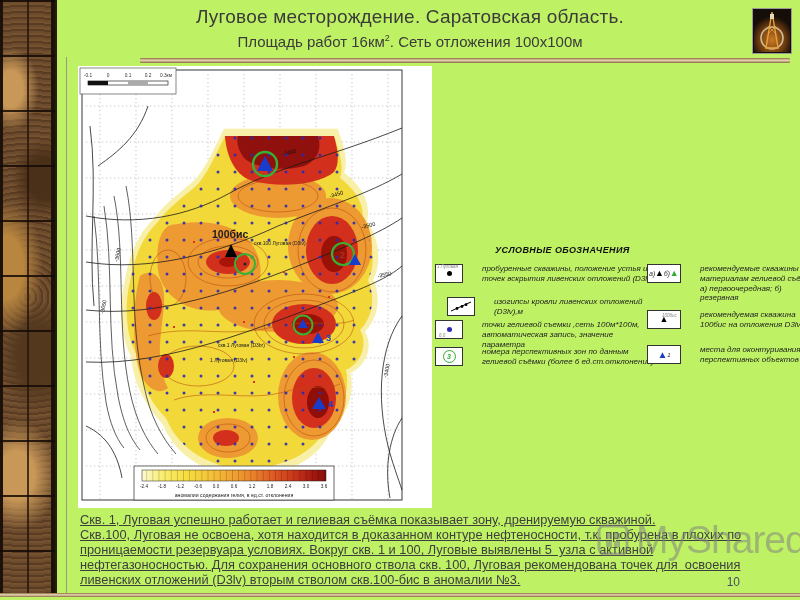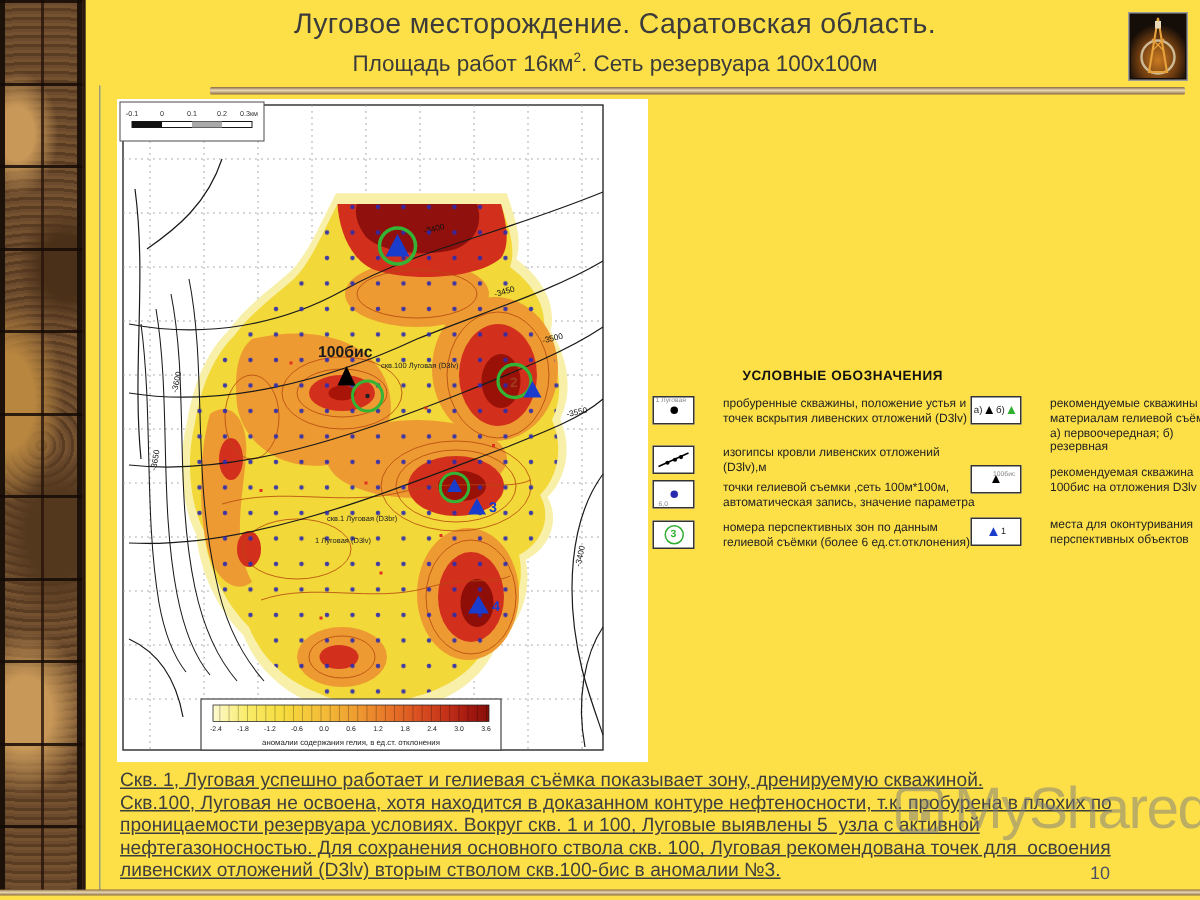--- a/index.html
+++ b/index.html
@@ -1,16 +1,16 @@
 <!DOCTYPE html>
 <html><head>
 <meta charset="utf-8">
 <style>
   html,body{margin:0;padding:0;background:#fff;}
-  .slide{position:relative;width:800px;height:600px;background:#fde047;overflow:hidden;
+  .slide{position:relative;width:800px;height:600px;background:#bef264;overflow:hidden;
          font-family:"Liberation Sans",sans-serif;}
   .left-strip{position:absolute;left:0;top:0;width:55px;height:594px;
     background:
       repeating-linear-gradient(180deg, rgba(20,10,5,.85) 0 2px, transparent 2px 55px),
       linear-gradient(90deg,#1c120a 0 3px, transparent 3px 27px, rgba(40,20,10,.8) 27px 29px, transparent 29px 51px, #1c120a 51px 55px),
       radial-gradient(40px 60px at 20% 15%,#c89858 0 30%,transparent 70%),
       radial-gradient(50px 90px at 10% 45%,#b8863f 0 35%,transparent 75%),
       radial-gradient(60px 80px at 30% 80%,#c89858 0 30%,transparent 70%),
       radial-gradient(40px 50px at 80% 30%,#4a3018 0 40%,transparent 80%),
       radial-gradient(50px 70px at 70% 60%,#53381e 0 40%,transparent 80%),
@@ -22,21 +22,21 @@
   .subtitle{position:absolute;left:100px;top:33px;width:620px;text-align:center;
          font-size:15px;color:#3b3b3b;}
   .subtitle sup{font-size:9px;}
   .top-rule{position:absolute;left:140px;top:58px;width:650px;height:5px;
     background:linear-gradient(180deg,#8a6a40,#ead9b4 45%,#8a6a40);border-radius:1px;}
   .bottom-rule{position:absolute;left:0;top:593px;width:800px;height:4px;
     background:linear-gradient(180deg,#8a6a40,#ead9b4 45%,#8a6a40);}
   .logo{position:absolute;left:752px;top:8px;width:40px;height:46px;}
   .map-panel{position:absolute;left:78px;top:66px;width:354px;height:442px;}
   .legend{position:absolute;left:435px;top:243px;width:362px;height:150px;
-          font-size:8px;color:#222;}
+          font-size:8px;color:#222;font-style:italic;}
   .lg-title{position:absolute;left:60px;top:2px;width:200px;font-weight:bold;
             font-size:9px;letter-spacing:.4px;color:#111;}
   .lg-item{position:absolute;display:flex;gap:19px;align-items:flex-start;}
   .lg-box{flex:0 0 26px;width:26px;height:17px;border:1px solid #333;background:#fff;
           display:flex;align-items:center;justify-content:center;position:relative;}
   .lg-text{width:172px;line-height:1.22;}
   .lg-text.narrow{width:118px;}
   .dot{width:5px;height:5px;border-radius:50%;background:#000;}
   .bluedot{width:5px;height:5px;border-radius:50%;background:#2a2ab0;}
   .tinytxt{position:absolute;left:1px;top:0;font-size:4.5px;color:#888;line-height:1;}
@@ -61,21 +61,21 @@
 </style>
 </head>
 <body>
 
 <div class="slide">
 
   <div class="left-strip"></div>
   <div class="vline"></div>
 
   <div class="title">Луговое месторождение. Саратовская область.</div>
-  <div class="subtitle"><span>Площадь работ 16км</span><sup>2</sup><span>. Сеть резервуара 100х100м</span></div>
+  <div class="subtitle"><span>Площадь работ 16км</span><sup>2</sup><span>. Сеть отложения 100х100м</span></div>
   <div class="top-rule"></div>
 
   <div class="logo">
     <svg width="40" height="46" viewBox="0 0 40 46">
       <rect x="0.5" y="0.5" width="39" height="45" fill="#150d08" stroke="#9a9a9a" stroke-width="1"></rect>
       <radialGradient id="glow" cx="50%" cy="70%" r="60%">
         <stop offset="0%" stop-color="#c97a22"></stop>
           <stop offset="60%" stop-color="#6e3c10"></stop>
           <stop offset="100%" stop-color="#150d08"></stop>
       </radialGradient>
@@ -289,21 +289,21 @@
     <div class="lg-title">УСЛОВНЫЕ ОБОЗНАЧЕНИЯ</div>
 
     <div class="lg-item" style="left:0;top:21px">
       <div class="lg-box">
         <span class="tinytxt">1 Луговая</span>
         <span class="dot"></span>
       </div>
       <div class="lg-text">пробуренные скважины, положение устья и точек вскрытия ливенских отложений (D3lv)</div>
     </div>
 
-    <div class="lg-item" style="left:0;top:54px">
+    <div class="lg-item" style="left:12px;top:54px">
       <div class="lg-box">
         <svg width="24" height="15">
             <line x1="2" y1="12" x2="22" y2="3" stroke="#000" stroke-width="1"></line>
           <circle cx="8" cy="9.5" r="1.4" fill="#000"></circle>
             <circle cx="13" cy="7.5" r="1.4" fill="#000"></circle>
             <circle cx="17" cy="5.7" r="1.4" fill="#000"></circle>
           </svg>
       </div>
       <div class="lg-text">изогипсы кровли ливенских отложений (D3lv),м</div>
     </div>

